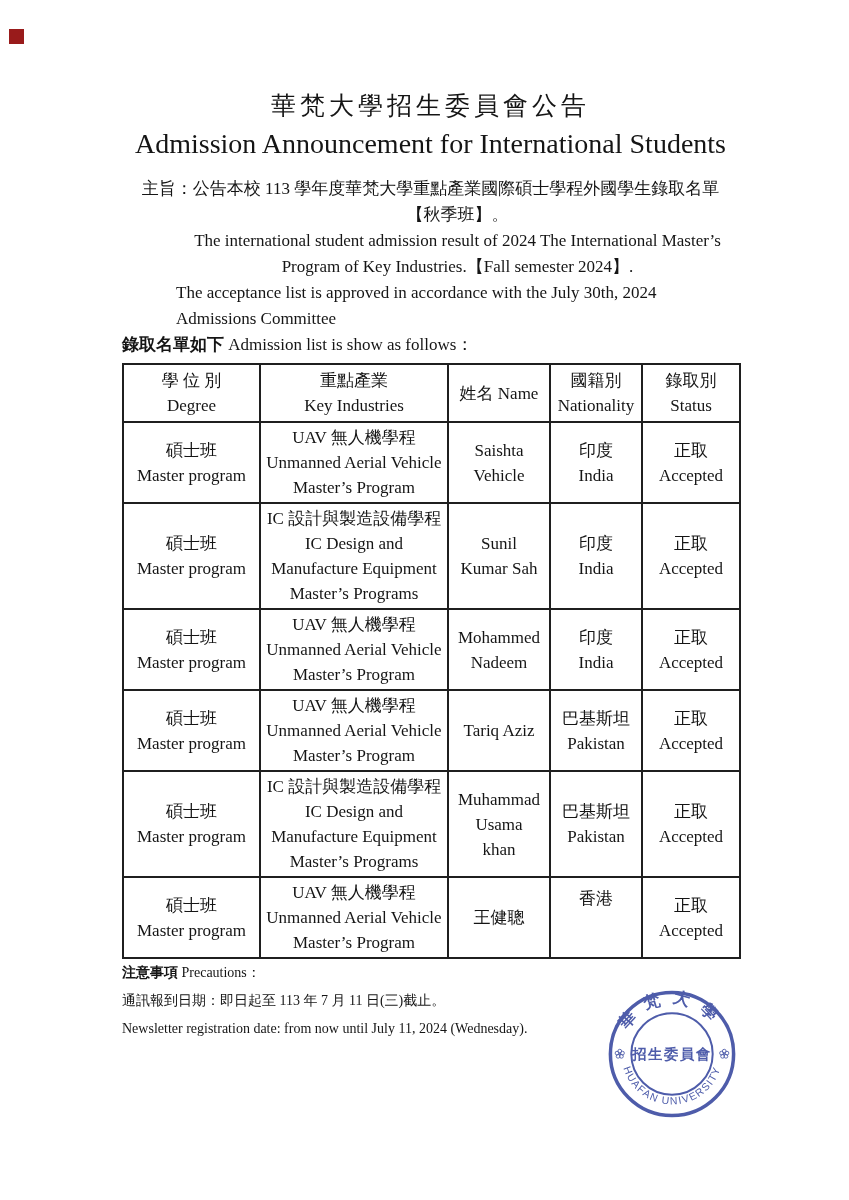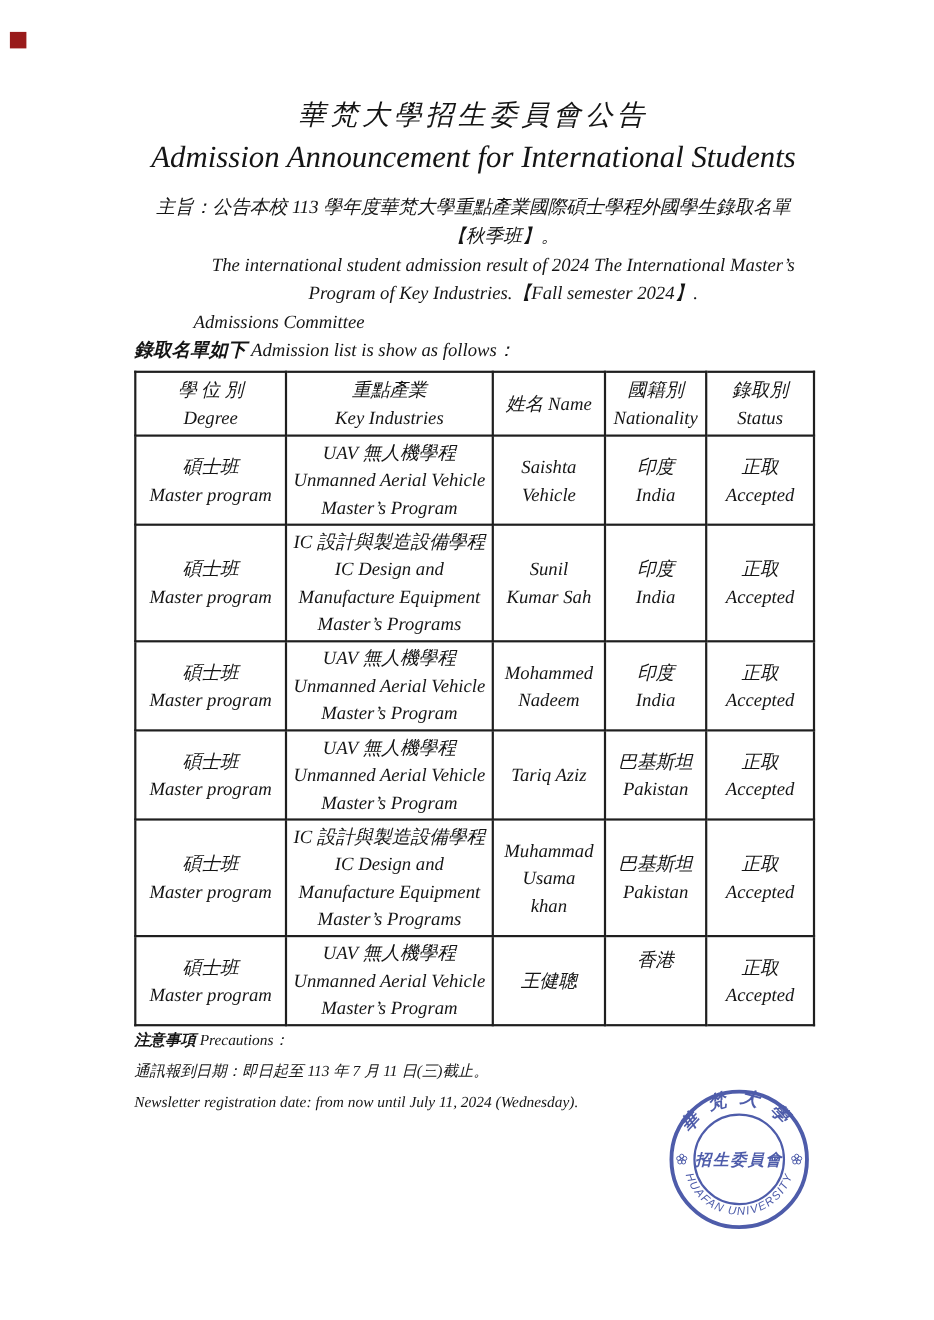--- a/index.html
+++ b/index.html
@@ -1,17 +1,17 @@
 <!DOCTYPE html>
 <html><head>
 <meta charset="utf-8">
 <style>
   html,body{margin:0;padding:0;background:#ffffff;}
   .page{position:relative;width:849px;height:1200px;background:#ffffff;overflow:hidden;
-        color:#151515;font-family:"Liberation Serif","DejaVu Serif",serif;font-style:italic;}
+        color:#151515;font-family:"Liberation Serif","DejaVu Serif",serif;}
   .corner-mark{position:absolute;left:9px;top:29px;width:15px;height:15px;}
   .content{padding:86px 110px 0 122px;}
   .title-zh{margin:0;text-align:center;font-size:25px;line-height:40px;letter-spacing:4px;font-weight:500;}
   .title-en{margin:0;text-align:center;font-size:28px;line-height:36px;font-weight:400;}
   .para{font-size:17px;line-height:26px;}
   .subject{margin-top:14px;text-align:center;}
   .cont{padding-left:54px;}
   .dept{margin-top:6px;font-size:17px;line-height:26px;}
   .bold{font-weight:bold;}
   table{border-collapse:collapse;table-layout:fixed;width:617px;margin-top:5px;}
@@ -43,20 +43,21 @@
     <h2 class="title-en">Admission Announcement for International Students</h2>
 
     <div class="para subject">
       <div><span>主旨：</span><span>公告本校 113 學年度華梵大學重點產業國際碩士學程外國學生錄取名單</span></div>
       <div class="cont">【秋季班】。</div>
       <div class="cont">The international student admission result of 2024 The International Master’s</div>
       <div class="cont">Program of Key Industries.【Fall semester 2024】.</div>
     </div>
 
     <div class="para">
+      <div class="cont">The acceptance list is approved in accordance with the July 30th, 2024</div>
       <div class="cont">Admissions Committee</div>
     </div>
 
     <div class="para">
       <span class="bold">錄取名單如下</span><span> Admission list is show as follows：</span>
     </div>
 
 
     <table id="admission-table">
       <colgroup>

